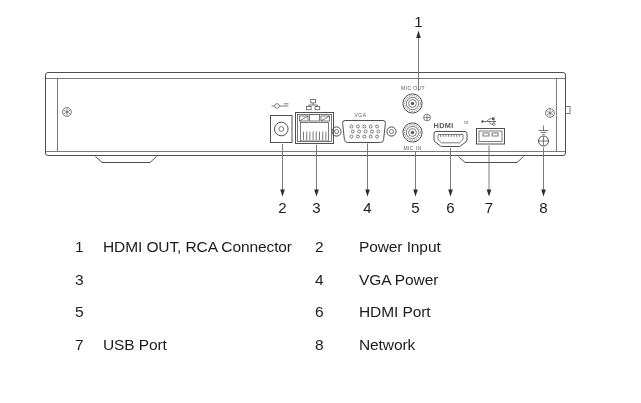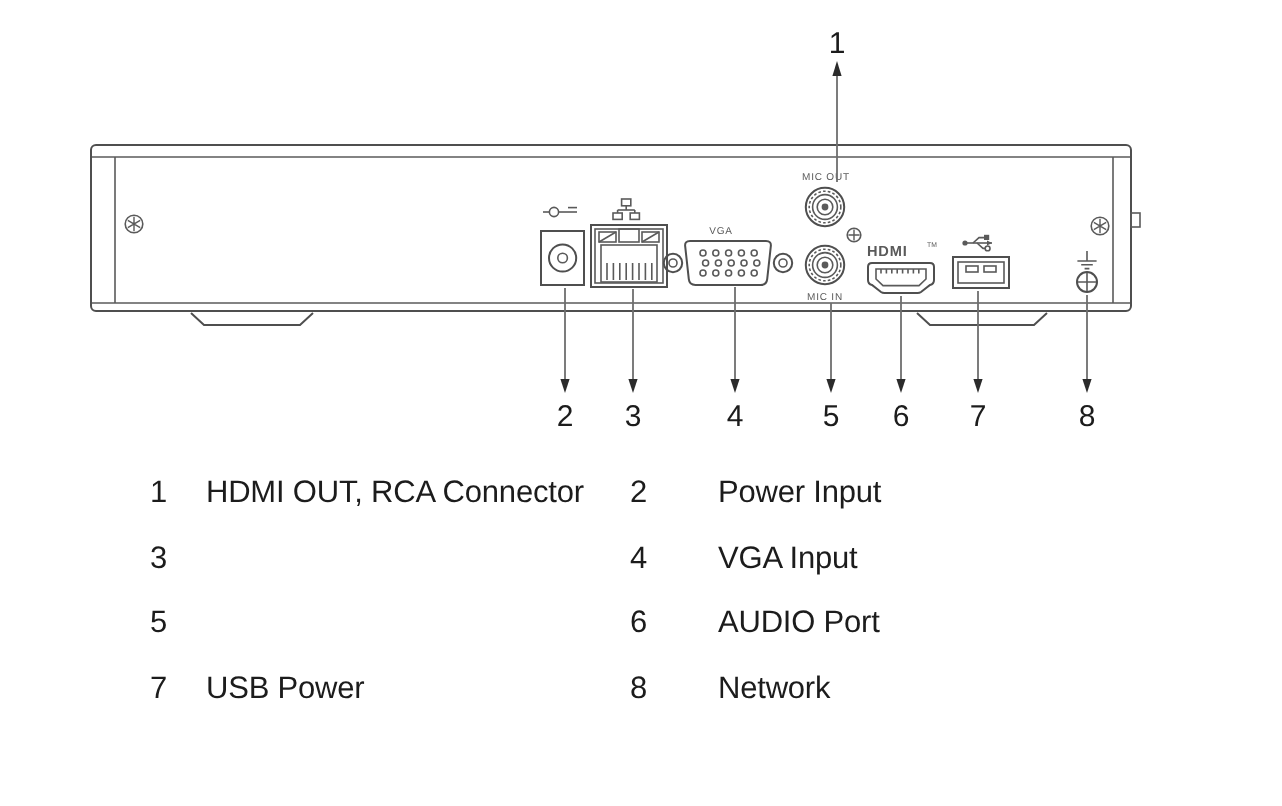--- a/index.html
+++ b/index.html
@@ -214,28 +214,28 @@
   <div class="legend">
     <div class="legend-row" style="top:238px;">
       <span class="c1n">1</span>
       <span class="c1l">HDMI OUT, RCA Connector</span>
       <span class="c2n">2</span>
       <span class="c2l">Power Input</span>
     </div>
     <div class="legend-row" style="top:270.5px;">
       <span class="c1n">3</span>
       <span class="c2n">4</span>
-      <span class="c2l">VGA Input</span>
+      <span class="c2l">VGA Power</span>
     </div>
     <div class="legend-row" style="top:303px;">
       <span class="c1n">5</span>
       <span class="c2n">6</span>
-      <span class="c2l">AUDIO Port</span>
+      <span class="c2l">HDMI Port</span>
     </div>
     <div class="legend-row" style="top:335.5px;">
       <span class="c1n">7</span>
-      <span class="c1l">USB Power</span>
+      <span class="c1l">USB Port</span>
       <span class="c2n">8</span>
       <span class="c2l">Network</span>
     </div>
   </div>
 
 </div>
 
 </body></html>

